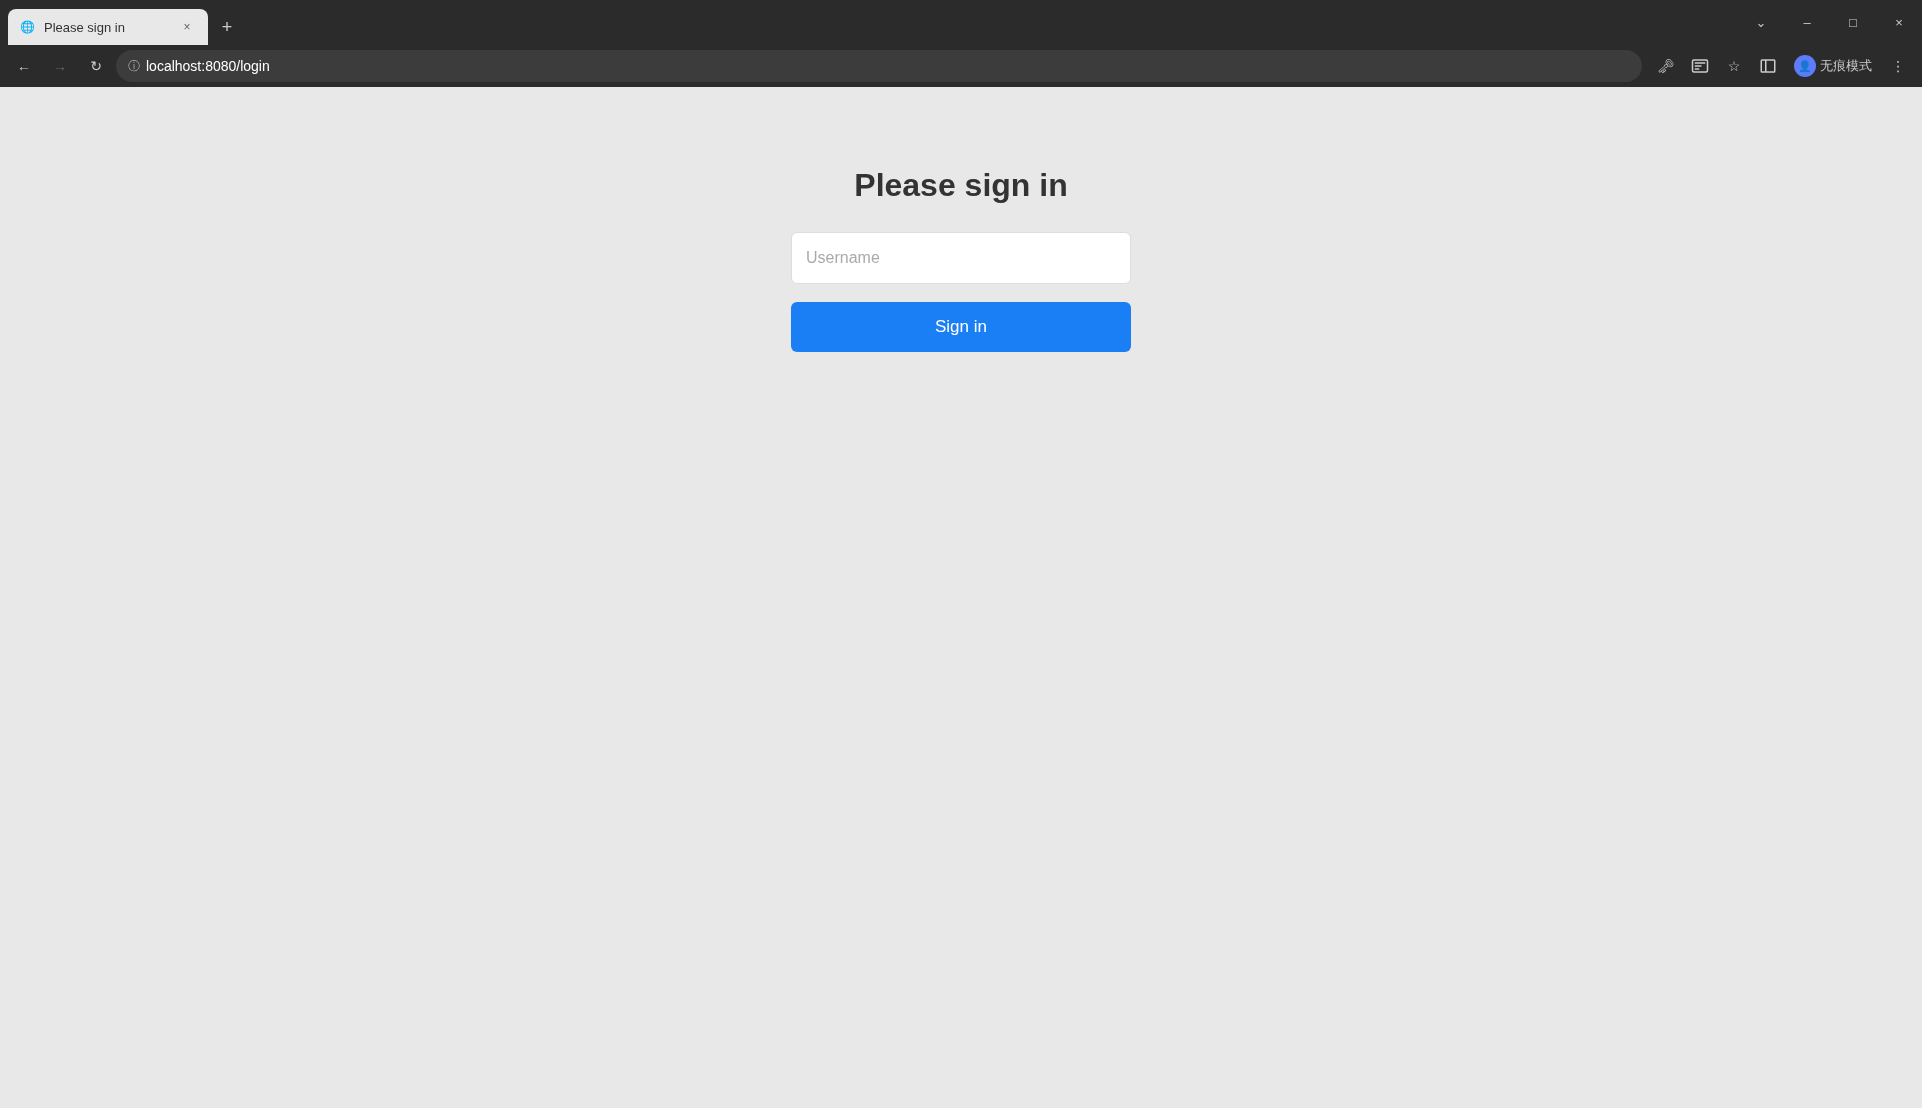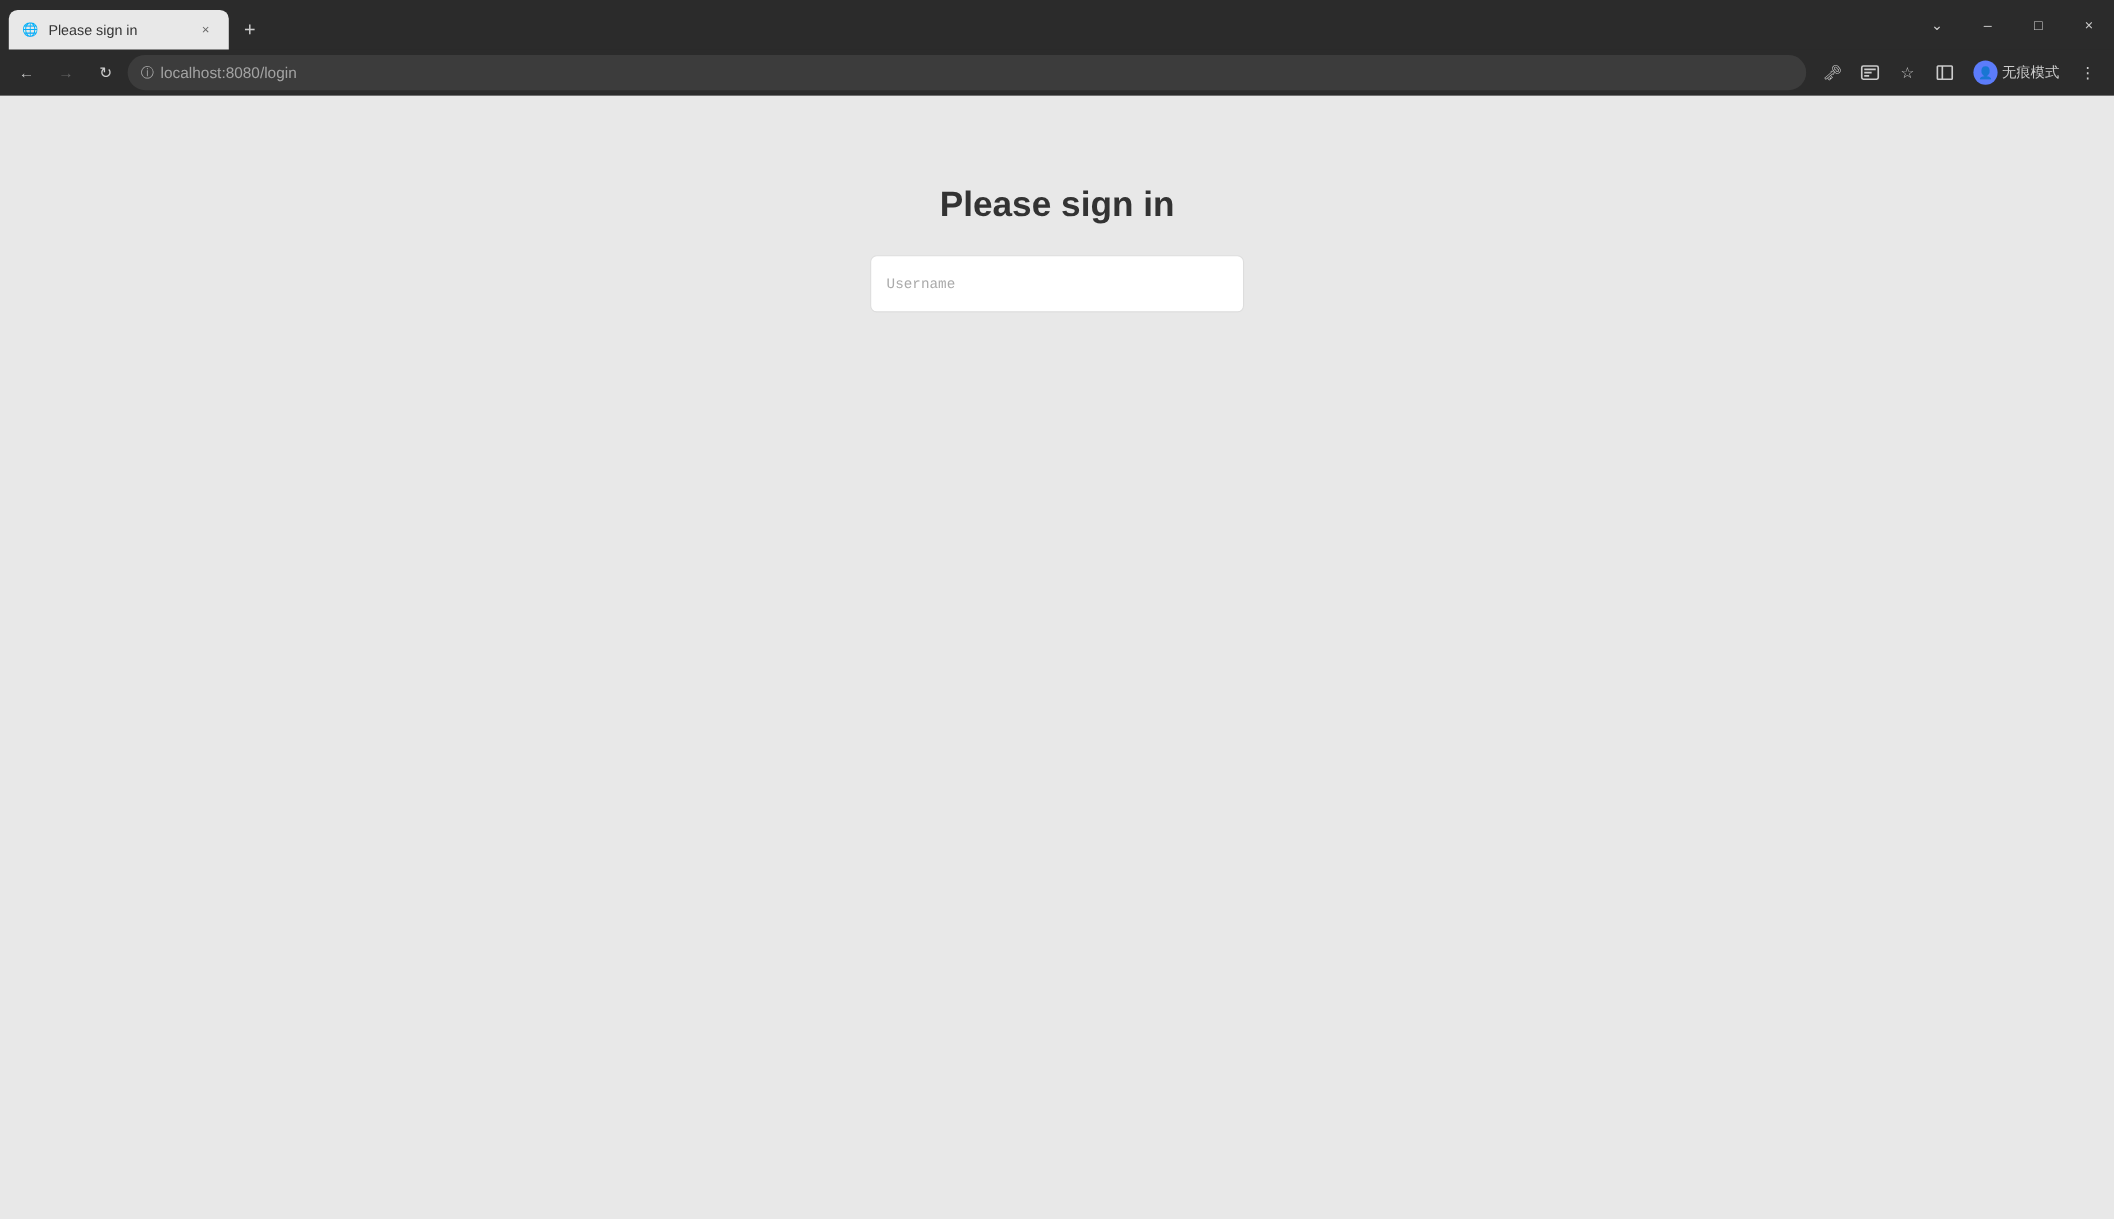--- a/index.html
+++ b/index.html
@@ -129,21 +129,21 @@
       padding: 0 12px;
       gap: 6px;
       cursor: text;
     }
     .address-icon {
       color: #aaa;
       font-size: 12px;
       flex-shrink: 0;
     }
     .address-text {
-      color: #a3a3a3;
+      color: #ffffff;
       font-size: 14px;
       flex: 1;
     }
 
     .toolbar-right {
       display: flex;
       align-items: center;
       gap: 2px;
       margin-left: 4px;
     }
@@ -204,26 +204,25 @@
       color: #333;
       margin-bottom: 28px;
     }
 
     .input-field {
       width: 340px;
       height: 52px;
       border: 1px solid #ddd;
       border-radius: 6px;
       padding: 0 14px;
-      font-size: 13px;
+      font-size: 16px;
       color: #6d28d9;
       background: #fff;
       outline: none;
       margin-bottom: 16px;
-      font-family: Liberation Mono, monospace;
     }
     .input-field::placeholder { color: #aaa; }
 
     .sign-in-btn {
       width: 340px;
       height: 50px;
       background: #1a7ef5;
       color: white;
       border: none;
       border-radius: 6px;
@@ -294,15 +293,16 @@
     </div>
   </div>
 
   <div class="page-content">
     <div class="login-container">
       <h1 class="login-title">Please sign in</h1>
 
       <input class="input-field" type="text" placeholder="Username" style="">
 
 
+      <button class="sign-in-btn">Sign in</button>
     </div>
   </div>
 </div>
 
 </body></html>

